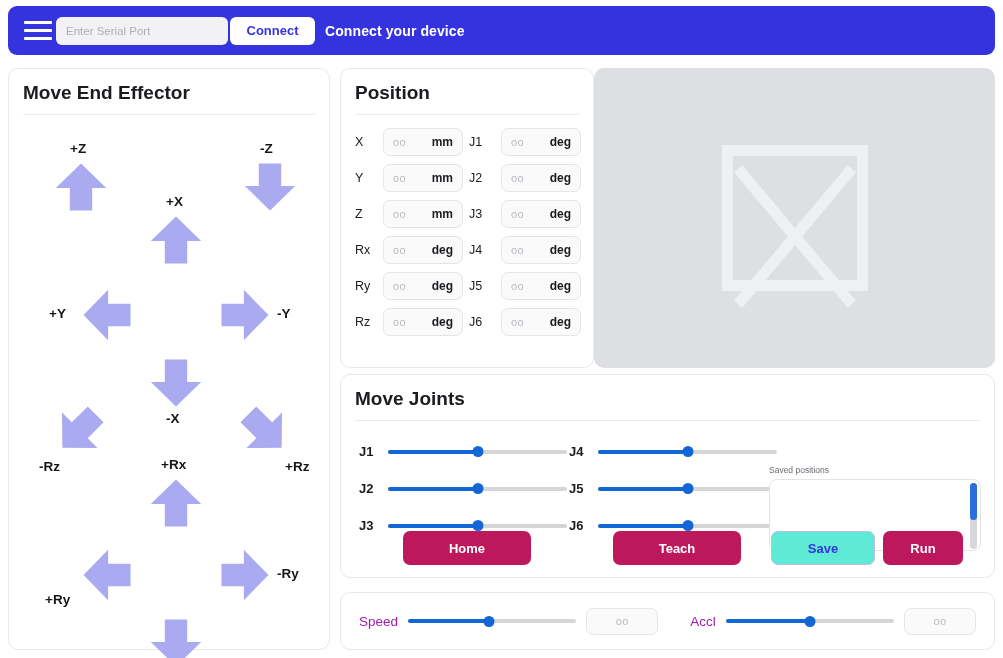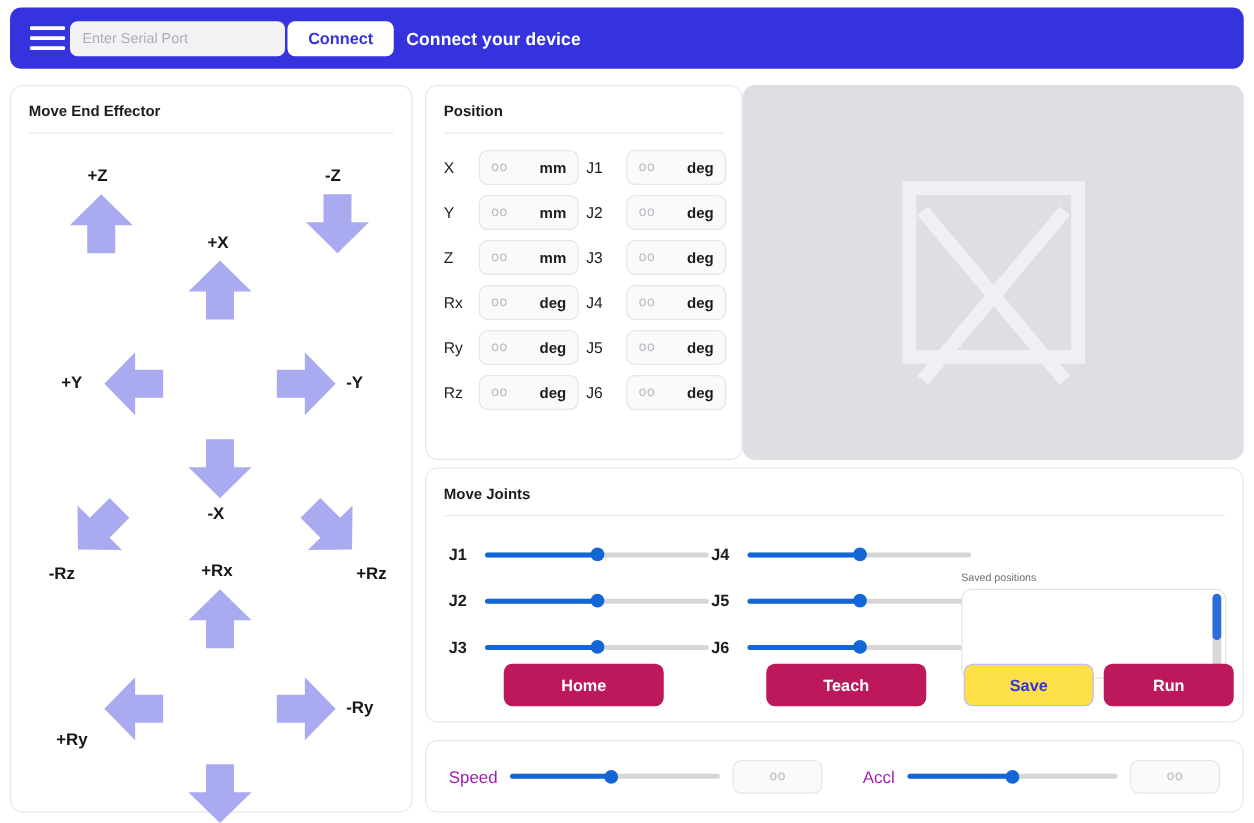--- a/index.html
+++ b/index.html
@@ -88,21 +88,21 @@
   }
 
   
   .card {
     position: absolute;
     background: #ffffff;
     border: 1px solid #e8e8ec;
     border-radius: 10px;
   }
   .card-title {
-    font-size: 12px;
+    font-size: 19px;
     font-weight: 700;
     color: #1b1b20;
     padding: 13px 0 10px 14px;
   }
   .card-divider {
     height: 1px;
     background: #eaeaee;
     margin: 0 14px;
   }
 
@@ -331,29 +331,29 @@
     display: flex;
     align-items: center;
     justify-content: center;
   }
   .btn.primary {
     background: #be185d;
     color: #ffffff;
     border: none;
   }
   .btn.outline {
-    background: #fde047;
+    background: #5eead4;
     color: #3533dd;
     border: 1.4px solid #bdbdf0;
     text-align: center;
   }
   #btn-home  { left: 62px;  width: 128px; }
   #btn-teach { left: 272px; width: 128px; }
   #btn-save  { left: 430px; width: 104px; }
-  #btn-run   { left: 542px; width: 104px; }
+  #btn-run   { left: 542px; width: 80px; }
 
   
   #card-speed {
     left: 340px;
     top: 592px;
     width: 655px;
     height: 58px;
     display: flex;
     align-items: center;
     padding: 0 18px;

